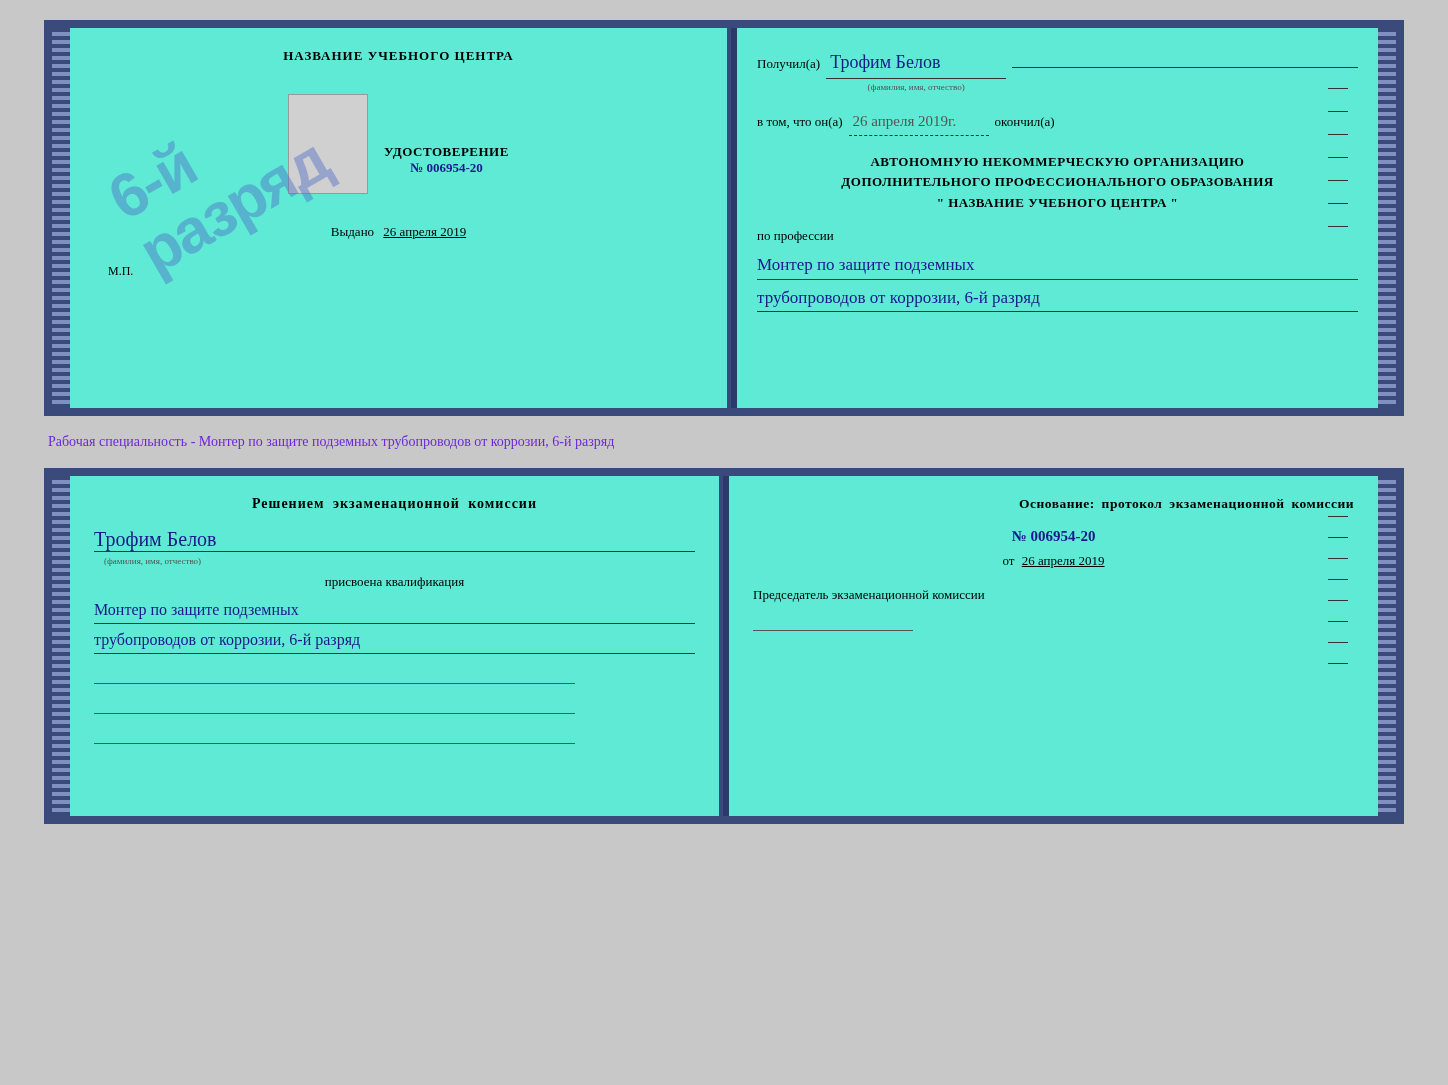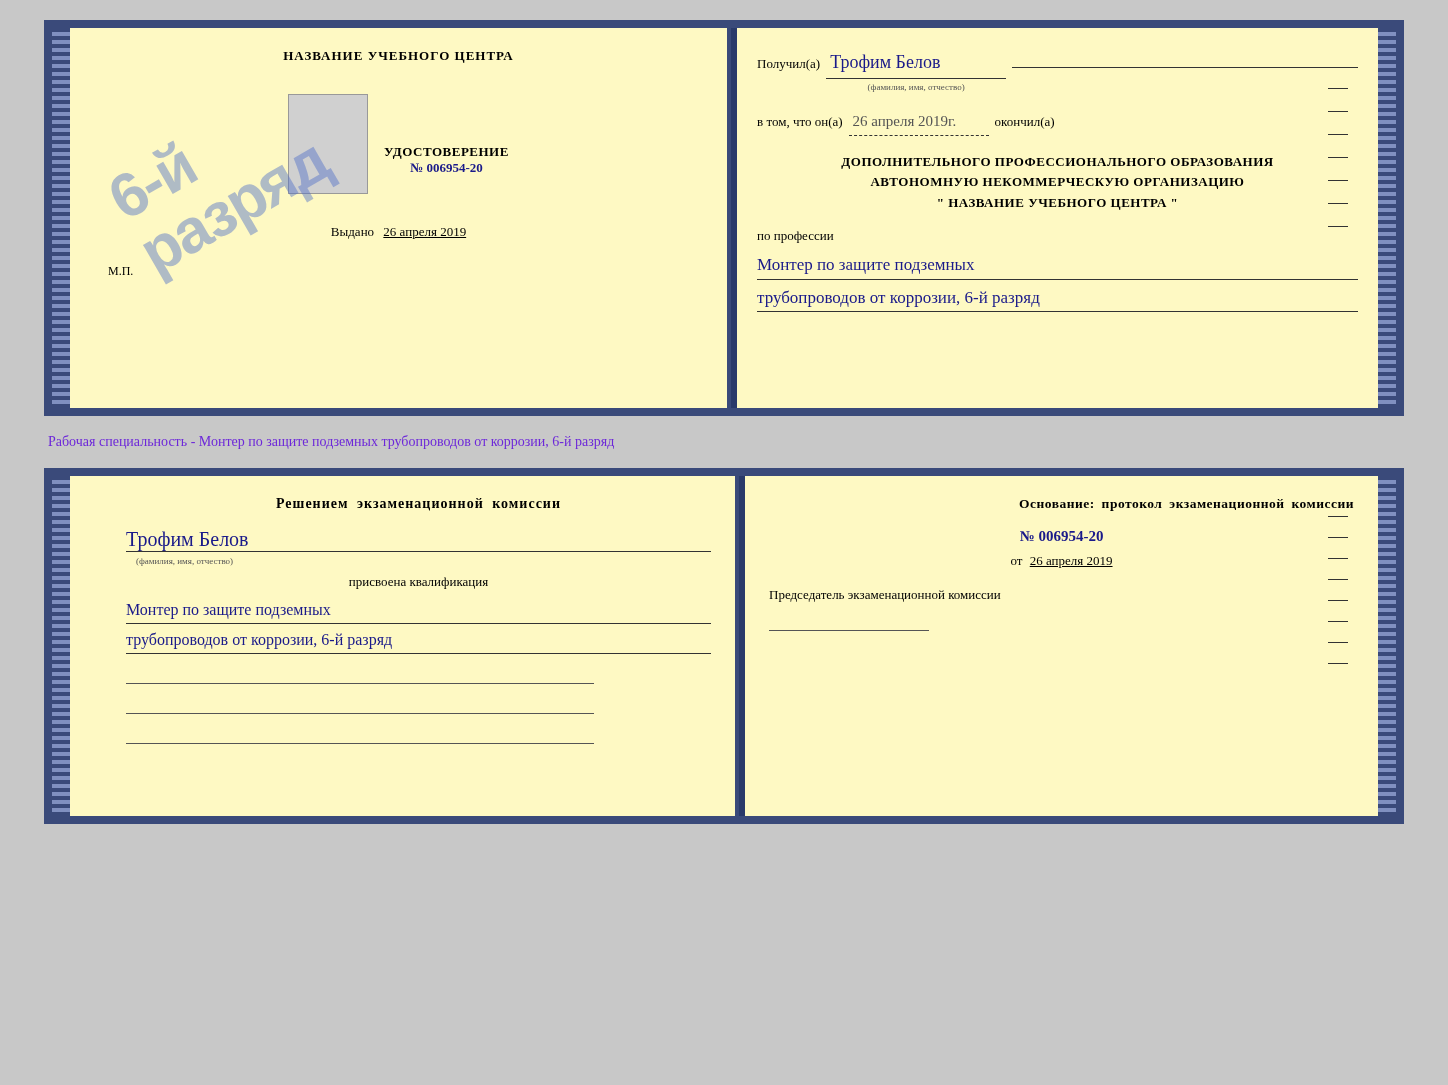--- a/index.html
+++ b/index.html
@@ -13,21 +13,21 @@
       align-items: center;
       padding: 20px;
       gap: 10px;
     }
 
     
     .document-wrapper {
       display: flex;
       width: 1360px;
       border: 8px solid #3a4a7a;
-      background: #fef9c3;
+      background: #5eead4;
       position: relative;
     }
 
     .doc-half {
       flex: 1;
       padding: 24px 28px;
       position: relative;
       min-height: 380px;
     }
 
@@ -405,22 +405,22 @@
       <span class="dash-line"></span>
     </div>
 
     <div class="completed-line">
       <span>в том, что он(а)</span>
       <span class="date-handwritten">26 апреля 2019г.</span>
       <span>окончил(а)</span>
     </div>
 
     <div class="org-block">
+      <div>АВТОНОМНУЮ НЕКОММЕРЧЕСКУЮ ОРГАНИЗАЦИЮ</div>
       <div>ДОПОЛНИТЕЛЬНОГО ПРОФЕССИОНАЛЬНОГО ОБРАЗОВАНИЯ</div>
-      <div>АВТОНОМНУЮ НЕКОММЕРЧЕСКУЮ ОРГАНИЗАЦИЮ</div>
       <div>" НАЗВАНИЕ УЧЕБНОГО ЦЕНТРА "</div>
     </div>
 
     <div class="profession-label">по профессии</div>
     <span class="profession-handwritten">Монтер по защите подземных</span>
     <span class="profession-handwritten">трубопроводов от коррозии, 6-й разряд</span>
 
     <div class="right-dashes">
       <div class="right-dash"></div>
       <div class="right-dash"></div>
@@ -435,21 +435,21 @@
   <div class="side-strip-right"></div>
 </div>
 
 <div class="middle-label">
   <span>Рабочая специальность - Монтер по защите подземных трубопроводов от коррозии, 6-й разряд</span>
 </div>
 
 <div class="document-wrapper lower-doc">
   <div class="side-strip-left"></div>
 
-  <div class="doc-half left" style="min-height:340px;margin-left:32px;">
+  <div class="doc-half left" style="min-height:340px;">
     <div class="commission-title">Решением экзаменационной комиссии</div>
 
     <div class="person-name-block">
       <span class="name-handwritten">Трофим Белов</span>
     </div>
     <span class="small-label" style="text-align:left; margin-left:10px; display:block; margin-bottom:8px;">(фамилия, имя, отчество)</span>
 
     <div class="assigned-text">присвоена квалификация</div>
 
     <span class="qual-handwritten">Монтер по защите подземных</span>

